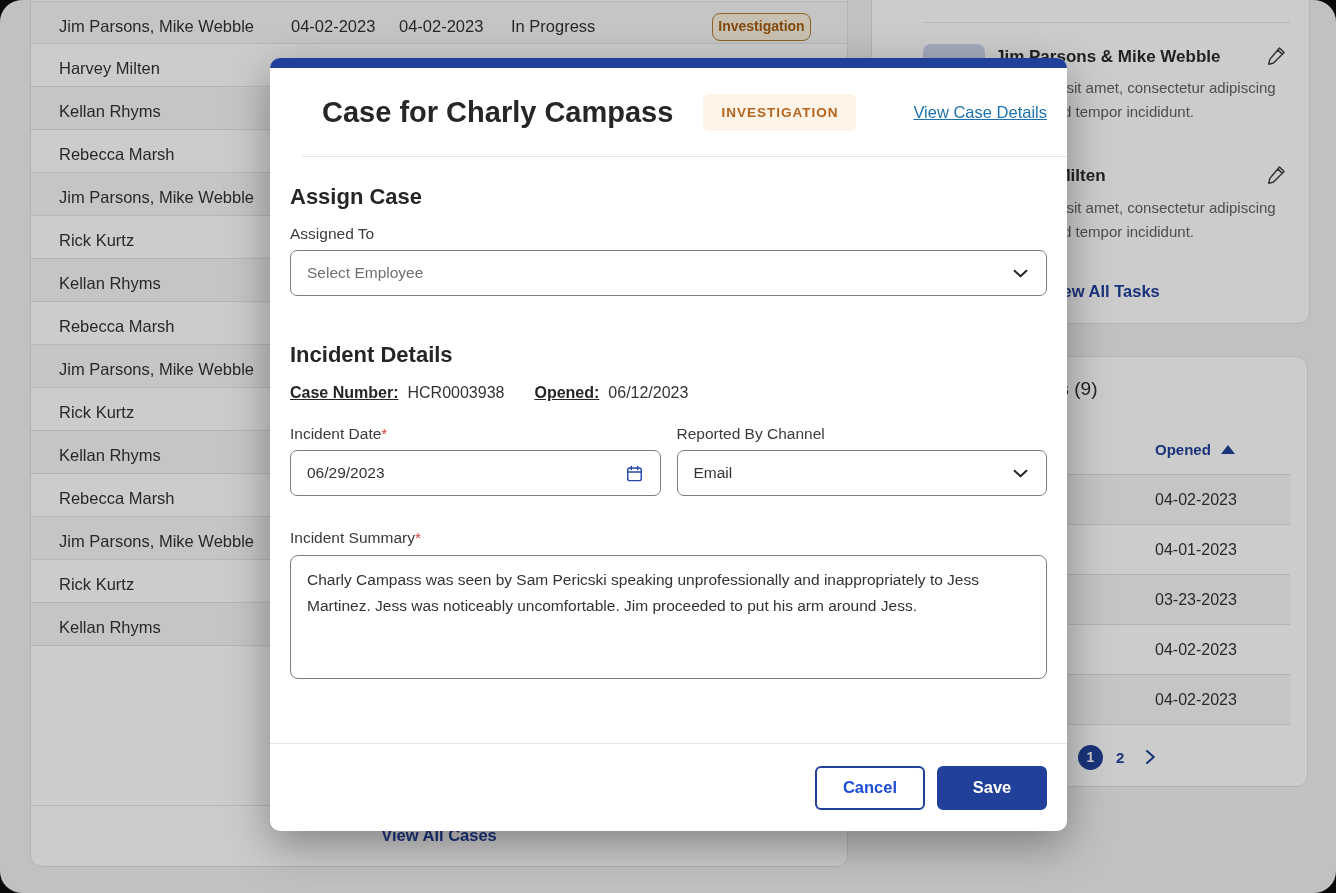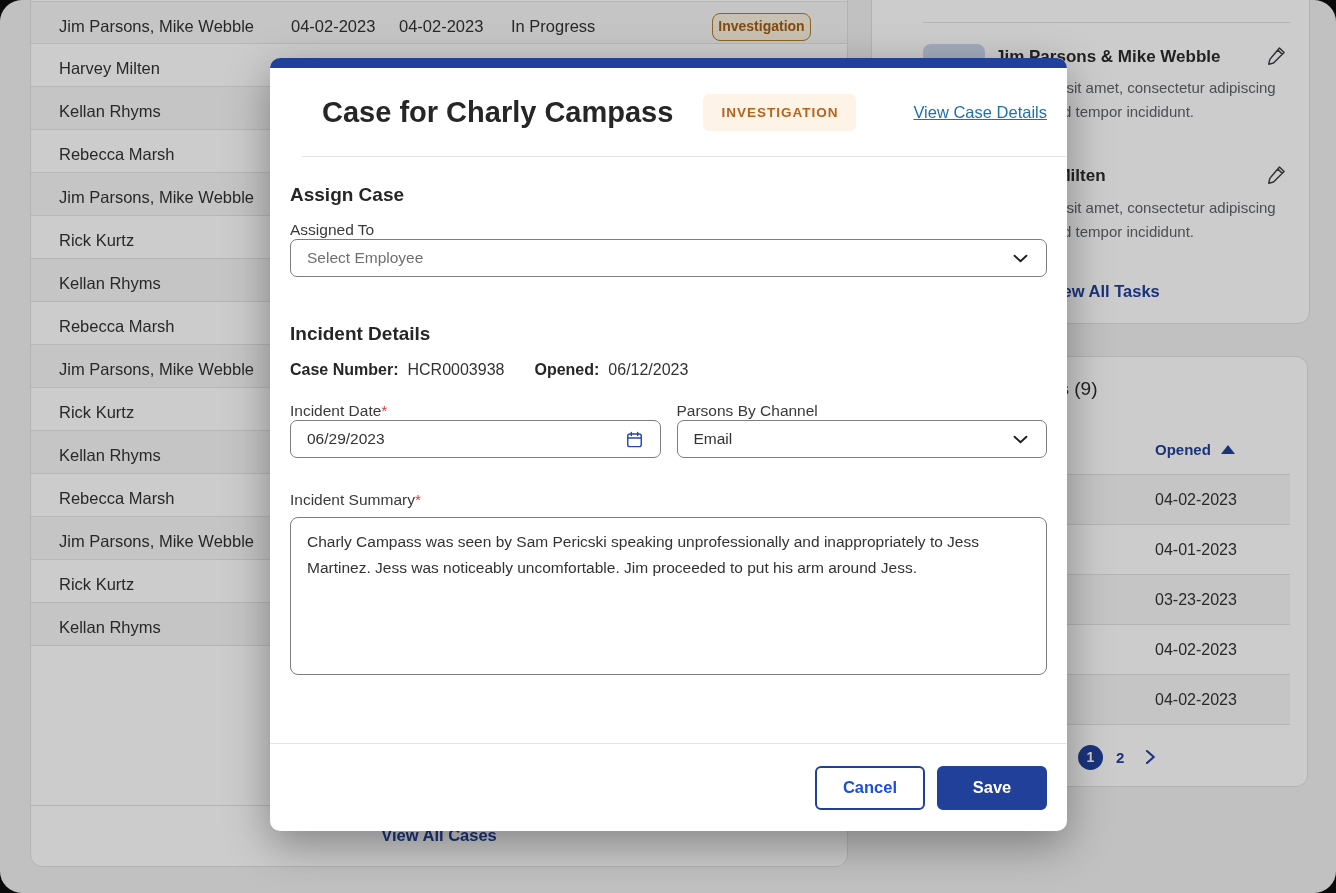--- a/index.html
+++ b/index.html
@@ -92,42 +92,42 @@
   .status-badge {
     margin-left:30px; background:#fdf3e6; color:#b5641f;
     font-size:13.5px; font-weight:bold; letter-spacing:1px;
     padding:11px 18px; border-radius:6px;
   }
   .view-case-details {
     margin-left:auto; color:#1d71ad; font-size:16.5px;
     text-decoration:underline; cursor:pointer; white-space:nowrap;text-align:right;
   }
   .modal-body { padding:0 20px; }
-  .section-h { font-size:19px; font-weight:bold; color:#262626; }
+  .section-h { font-size:22px; font-weight:bold; color:#262626; }
   .sec-assign { margin-top:27px; }
   .sec-incident { margin-top:46px; }
   .field-label { font-size:15.5px; color:#3a3a3a; }
   .req { color:#d43f3a; }
   .lbl-assigned { margin-top:15px; }
   .select-box, .input-box {
-    height:38px; border:1px solid #7d7d7d; border-radius:7px; background:#fff;
-    display:flex; align-items:center; padding:0 16px; cursor:pointer;
+    height:46px; border:1px solid #7d7d7d; border-radius:7px; background:#fff;
+    display:flex; align-items:center; padding:0 16px; margin-top:7px; cursor:pointer;
   }
   .placeholder { color:#6f6f6f; font-size:15.5px; }
   .value-text { color:#333; font-size:15.5px; }
   .box-icon { margin-left:auto; width:19px; height:19px; flex:none; }
   .meta-row { display:flex; margin-top:16px; font-size:16px; color:#333; align-items:baseline; }
-  .meta-row b { color:#262626; }
+  .meta-row b { color:#262626;text-decoration:underline; }
   .meta-val { margin-left:9px; }
   .meta-gap { width:30px; }
   .form-row { display:flex; gap:16px; margin-top:23px; }
   .form-col { width:370.5px; }
   .lbl-summary { margin-top:33px; }
   .textarea-box {
-    height:158px; border:1px solid #7d7d7d; border-radius:8px; margin-top:8px;
+    height:124px; border:1px solid #7d7d7d; border-radius:8px; margin-top:8px;
     padding:11px 16px; font-size:15.5px; line-height:26px; color:#333;
   }
   .modal-footer {
     position:absolute; left:0; right:0; bottom:0; height:88px;
     border-top:1px solid #e5e5e5; display:flex; align-items:center;
     justify-content:flex-end; gap:12px; padding:0 20px;
     border-radius:0 0 10px 10px;
   }
   .btn { height:44px; width:110px; border-radius:6px; font-size:16.5px; font-weight:bold;
          display:flex; align-items:center; justify-content:center; cursor:pointer;
@@ -295,21 +295,21 @@
           </div>
           <div class="input-box">
             <span class="value-text">06/29/2023</span>
             <svg class="box-icon" viewBox="0 0 24 24">
               <rect x="3.5" y="5" width="17" height="16" rx="2.5" fill="none" stroke="#2547a8" stroke-width="1.8"></rect>
               <path d="M3.5 10h17 M8 3v4 M16 3v4" fill="none" stroke="#2547a8" stroke-width="1.8" stroke-linecap="round"></path>
             </svg>
           </div>
         </div>
         <div class="form-col">
-          <div class="field-label">Parsons By Channel</div>
+          <div class="field-label">Reported By Channel</div>
           <div class="select-box">
             <span class="value-text">Email</span>
             <svg class="box-icon" viewBox="0 0 24 24">
               <path d="M4.5 8.5l7.5 7 7.5-7" fill="none" stroke="#1f1f1f" stroke-width="2.4" stroke-linecap="round" stroke-linejoin="round"></path>
             </svg>
           </div>
         </div>
       </div>
 
       <div class="field-label lbl-summary">

